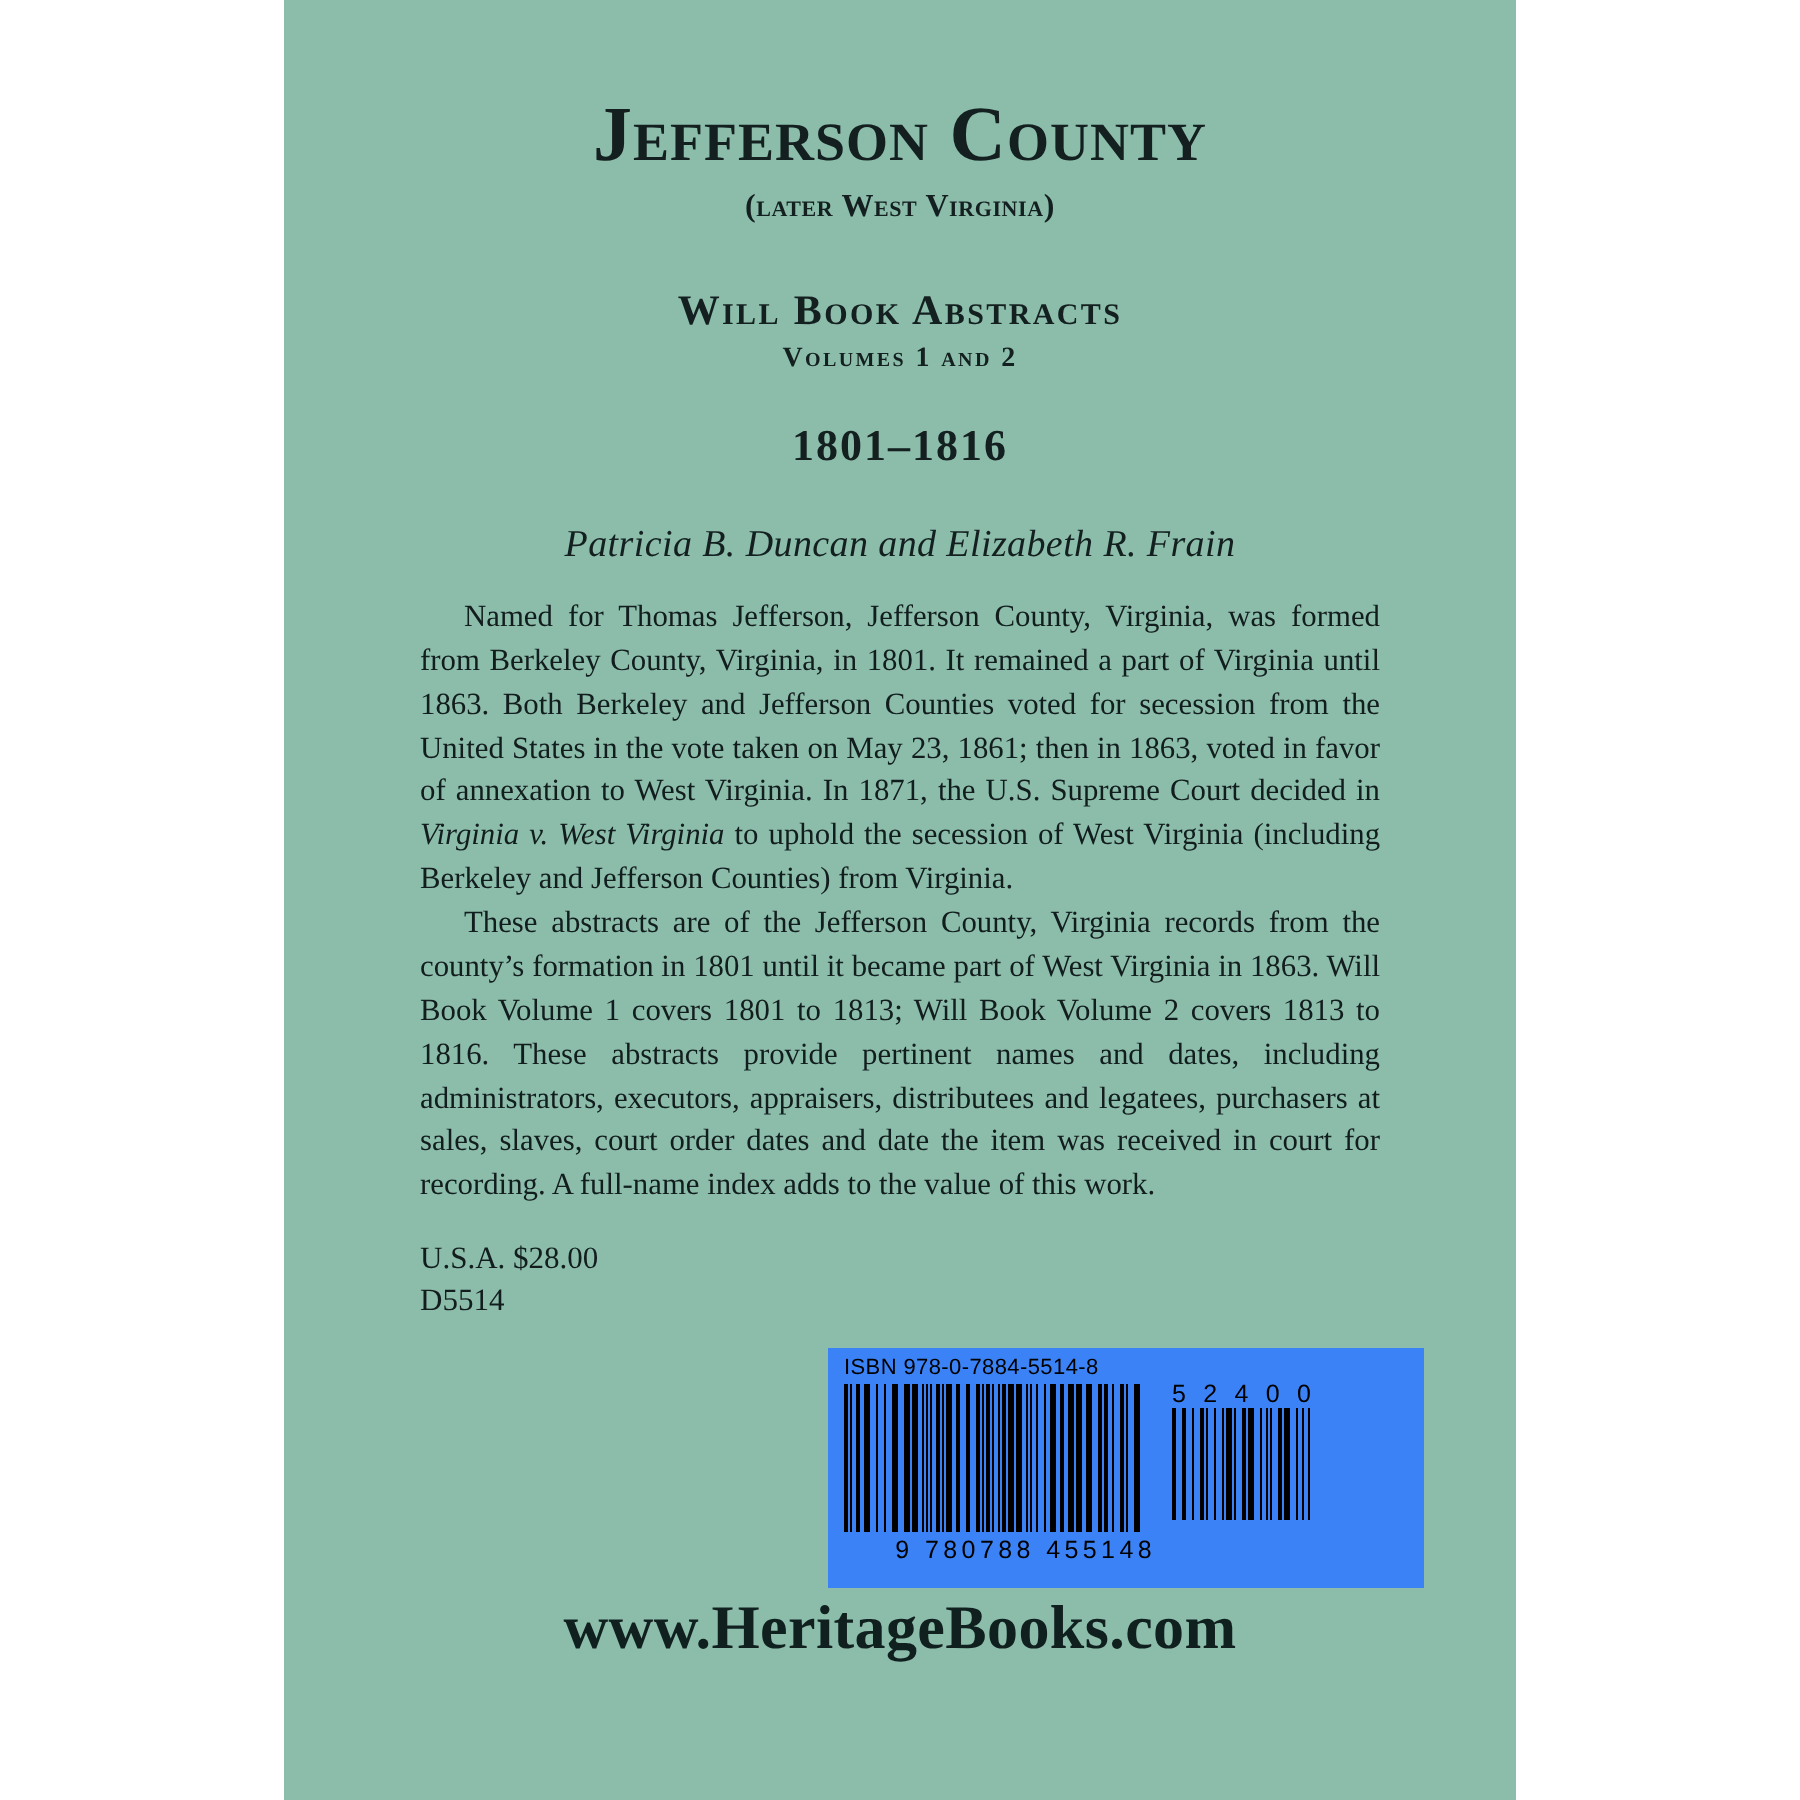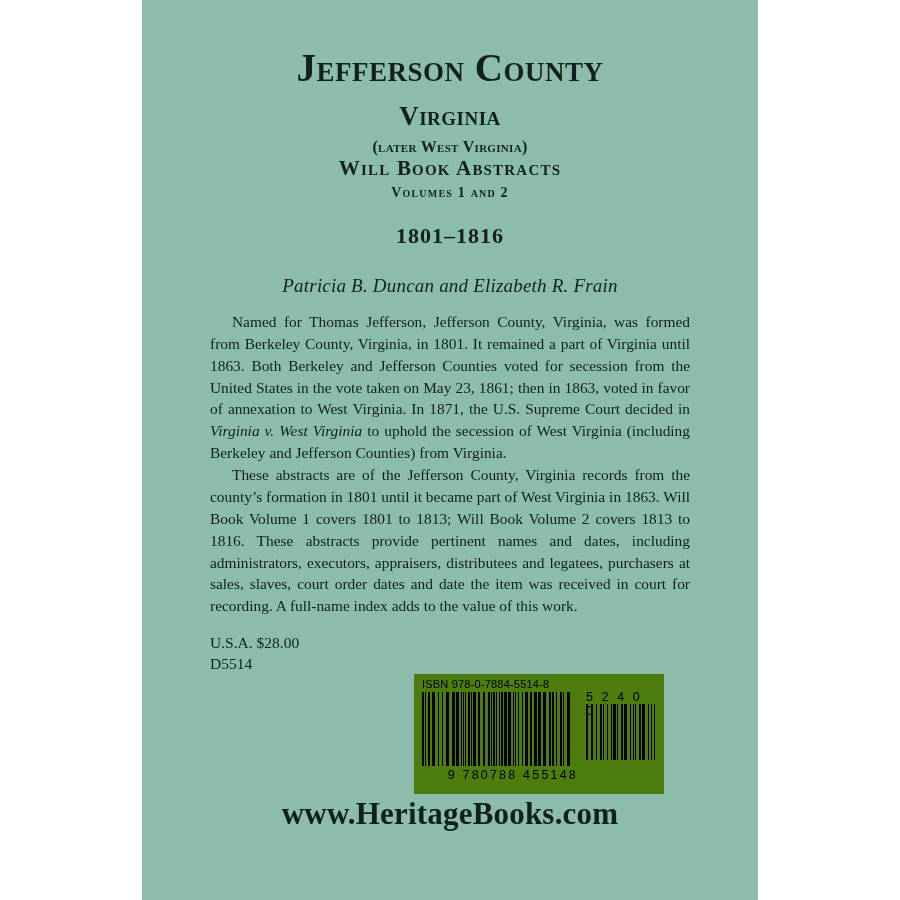--- a/index.html
+++ b/index.html
@@ -61,20 +61,21 @@
     font-size: 16px;
     font-weight: bold;
     font-variant: small-caps;
     margin-top: 6px;
     letter-spacing: 0.3px;
   }
   .t-abstracts {
     font-size: 21px;
     font-weight: bold;
     font-variant: small-caps;
+    margin-top: 30px;
     letter-spacing: 1.2px;
   }
   .t-volumes {
     font-size: 14px;
     font-weight: bold;
     font-variant: small-caps;
     margin-top: 4px;
     letter-spacing: 1.2px;
   }
   .t-years {
@@ -112,23 +113,23 @@
   .price-block {
     margin-top: 16px;
     font-size: 15.5px;
     color: #121d1d;
     line-height: 1.35;
   }
   .barcode-area {
     position: absolute;
     left: 272px;
     top: 674px;
-    width: 250px;
+    width: 298px;
     height: 120px;
-    background: #4d7c0f;
+    background: #3b82f6;
     box-sizing: border-box;
     padding: 4px 6px 2px 6px;
   }
   .isbn-text {
     font-family: "Liberation Sans", sans-serif;
     font-size: 11px;
     color: #000;
     letter-spacing: 0.2px;
     margin-left: 2px;
   }
@@ -191,21 +192,20 @@
 </style>
 </head>
 <body>
 
 <div class="page">
   <div class="cover">
     <div class="inner">
 
       <div class="title-block">
         <div class="t-main">Jefferson County</div>
-        <div class="t-state">Virginia</div>
         <div class="t-sub-state">(later West Virginia)</div>
         <div class="t-abstracts">Will Book Abstracts</div>
         <div class="t-volumes">Volumes 1 and 2</div>
         <div class="t-years">1801–1816</div>
       </div>
 
       <div class="authors">Patricia B. Duncan and Elizabeth R. Frain</div>
 
       <div class="body-text">
         <p><span>Named for Thomas Jefferson, Jefferson County, Virginia, was formed from Berkeley County, Virginia, in 1801. It remained a part of Virginia until 1863. Both Berkeley and Jefferson Counties voted for secession from the United States in the vote taken on May 23, 1861; then in 1863, voted in favor of annexation to West Virginia. In 1871, the U.S. Supreme Court decided in </span><i>Virginia v. West Virginia</i><span> to uphold the secession of West Virginia (including Berkeley and Jefferson Counties) from Virginia.</span></p>

